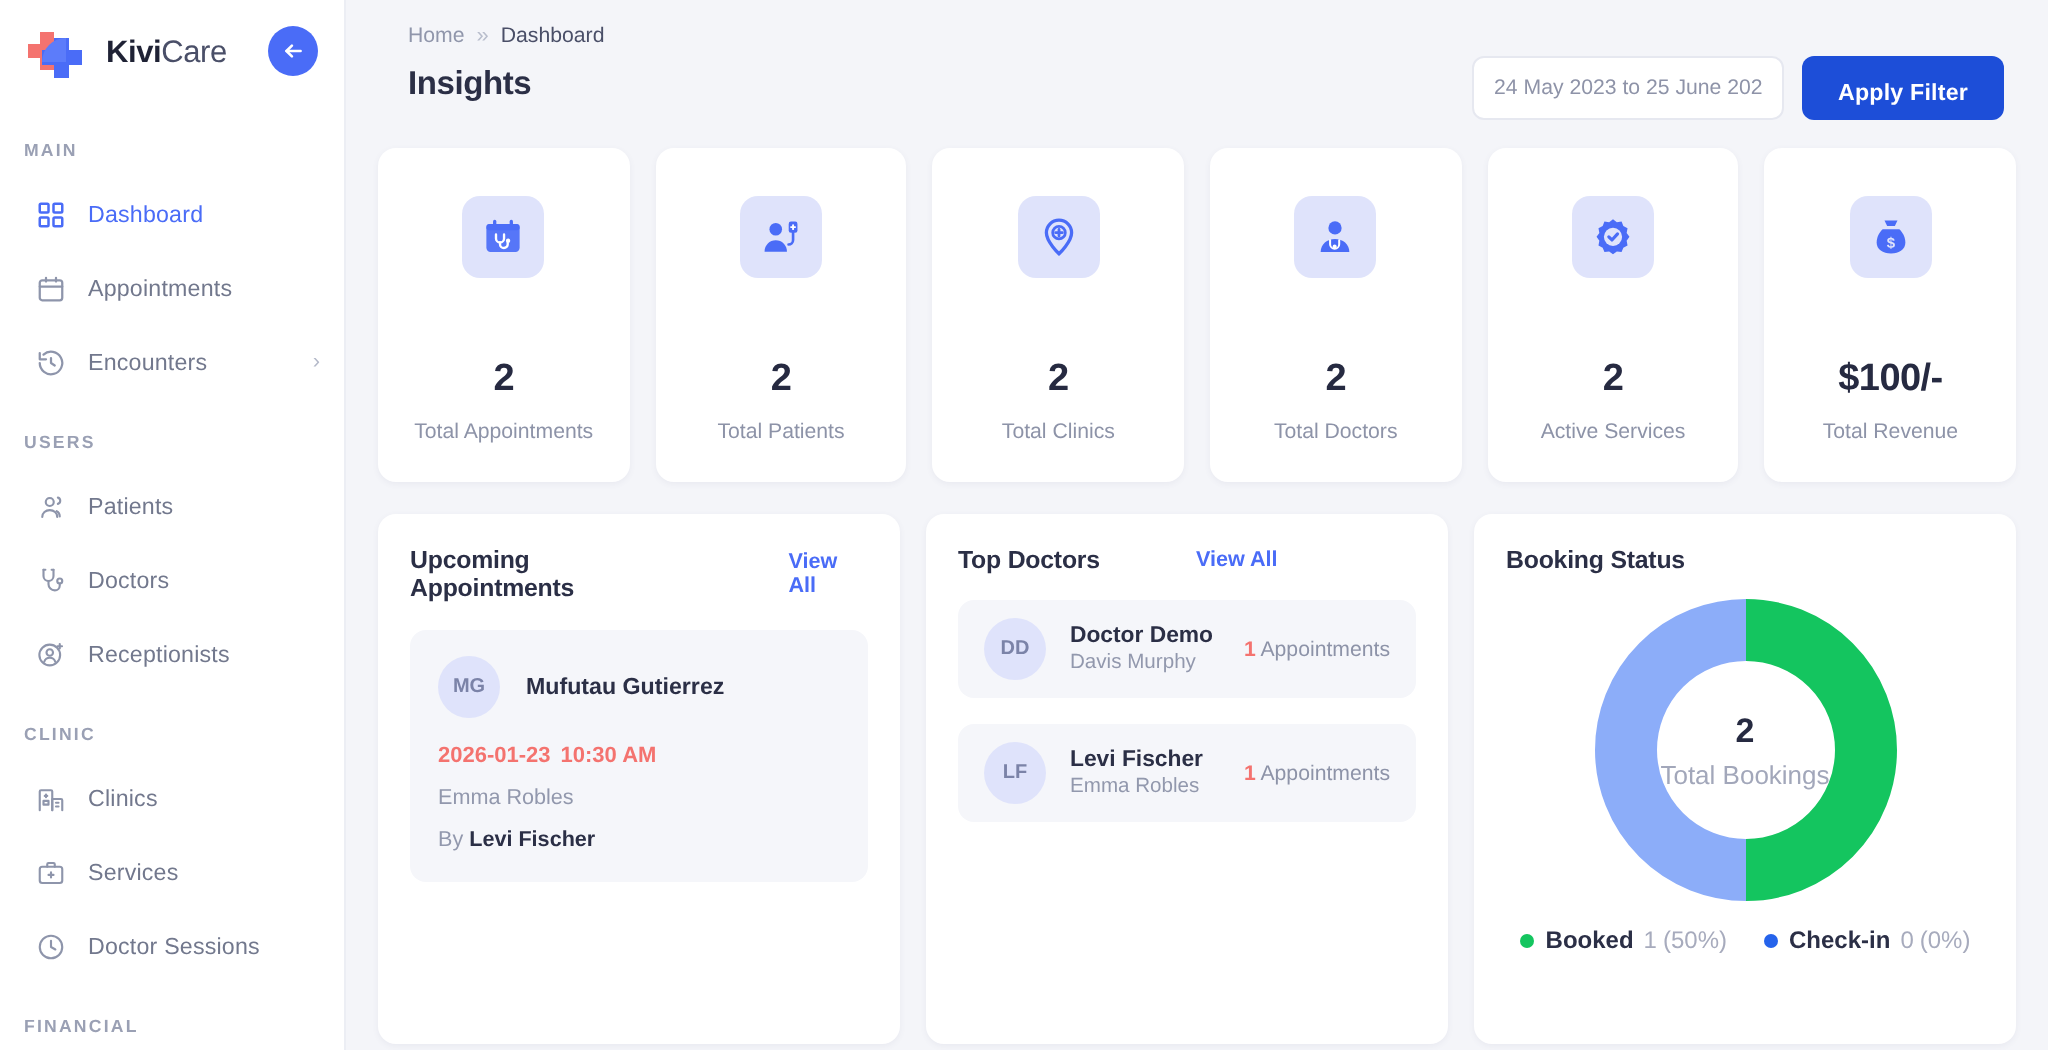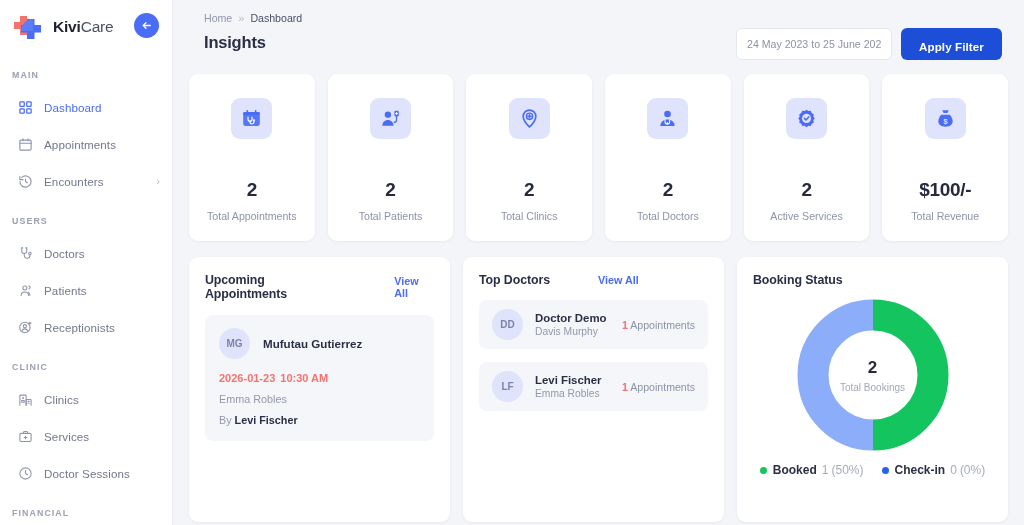--- a/index.html
+++ b/index.html
@@ -139,21 +139,21 @@
 
   
   .chart-body { display: flex; flex-direction: column; align-items: center; margin-top: 6px; }
   .donut-wrap { position: relative; width: 152px; height: 152px; margin-top: 6px; }
   .donut-center {
     position: absolute; left: 0; top: 0; width: 152px; height: 152px;
     display: flex; flex-direction: column; align-items: center; justify-content: center;
     pointer-events: none;
   }
   .donut-num { font-size: 17px; font-weight: 700; color: #262a41; }
-  .donut-cap { font-size: 10px; color: #a2a7ba; margin-top: 4px; }
+  .donut-cap { font-size: 13px; color: #a2a7ba; margin-top: 4px; }
   .legend { display: flex; align-items: center; gap: 18px; margin-top: 12px; }
   .legend-item { display: flex; align-items: center; font-size: 12px; }
   .dot { width: 7px; height: 7px; border-radius: 50%; margin-right: 6px; }
   .legend-name { font-weight: 700; color: #2b2f46; }
   .legend-val { color: #a7abbd; margin-left: 5px; }
 </style>
 </head>
 <body>
 
 <div class="app">
@@ -212,38 +212,38 @@
             </span>
             <span class="nav-text">Encounters</span>
             <span class="nav-chev">›</span>
           </div>
         </div>
         <div class="nav-section">
           <div class="nav-label">USERS</div>
           <div class="nav-item">
             <span class="nav-icon">
               <svg width="15" height="15" viewBox="0 0 24 24" stroke="currentColor" stroke-width="1.7" stroke-linecap="round" stroke-linejoin="round" fill="none">
+                <circle cx="11" cy="8" r="3.2"></circle>
+                <path d="M5 20c0-3.3 2.7-5.5 6-5.5s6 2.2 6 5.5"></path>
+                <path d="M17.5 4.5a2.6 2.6 0 0 1 0 5"></path>
+                <path d="M19 19.5c0-2 -1-3.4-2.5-4.2"></path>
+              </svg>
+            </span>
+            <span class="nav-text">Patients</span>
+          </div>
+          <div class="nav-item">
+            <span class="nav-icon">
+              <svg width="15" height="15" viewBox="0 0 24 24" stroke="currentColor" stroke-width="1.7" stroke-linecap="round" stroke-linejoin="round" fill="none">
                 <path d="M6 3v5a4 4 0 0 0 8 0V3"></path>
                 <path d="M6 3h1.5M12.5 3H14"></path>
                 <path d="M10 12v2.5a5 5 0 0 0 5 5 4 4 0 0 0 4-4V14"></path>
                 <circle cx="19" cy="12" r="2"></circle>
               </svg>
             </span>
             <span class="nav-text">Doctors</span>
-          </div>
-          <div class="nav-item">
-            <span class="nav-icon">
-              <svg width="15" height="15" viewBox="0 0 24 24" stroke="currentColor" stroke-width="1.7" stroke-linecap="round" stroke-linejoin="round" fill="none">
-                <circle cx="11" cy="8" r="3.2"></circle>
-                <path d="M5 20c0-3.3 2.7-5.5 6-5.5s6 2.2 6 5.5"></path>
-                <path d="M17.5 4.5a2.6 2.6 0 0 1 0 5"></path>
-                <path d="M19 19.5c0-2 -1-3.4-2.5-4.2"></path>
-              </svg>
-            </span>
-            <span class="nav-text">Patients</span>
           </div>
           <div class="nav-item">
             <span class="nav-icon">
               <svg width="15" height="15" viewBox="0 0 24 24" stroke="currentColor" stroke-width="1.7" stroke-linecap="round" stroke-linejoin="round" fill="none">
                 <circle cx="11" cy="12" r="8.3"></circle>
                 <circle cx="11" cy="10" r="2.6"></circle>
                 <path d="M6.6 17.4c.6-2 2.3-3.2 4.4-3.2s3.8 1.2 4.4 3.2"></path>
                 <path d="M19 3.2v3.6M17.2 5h3.6"></path>
               </svg>
             </span>

